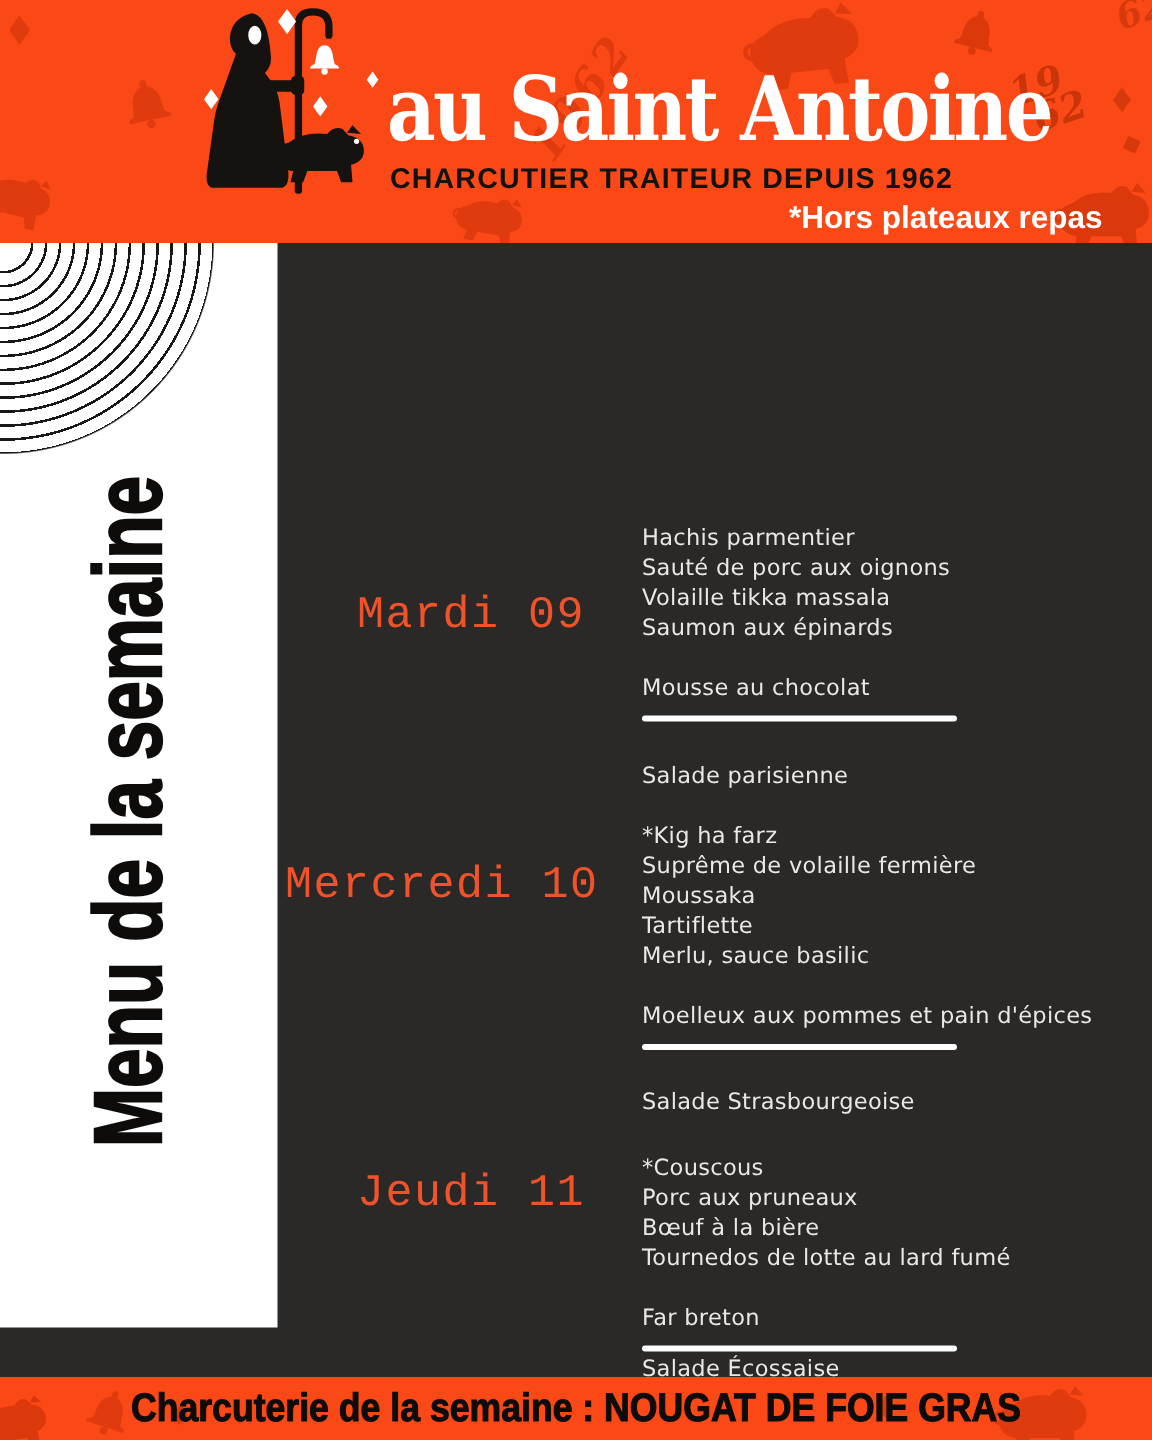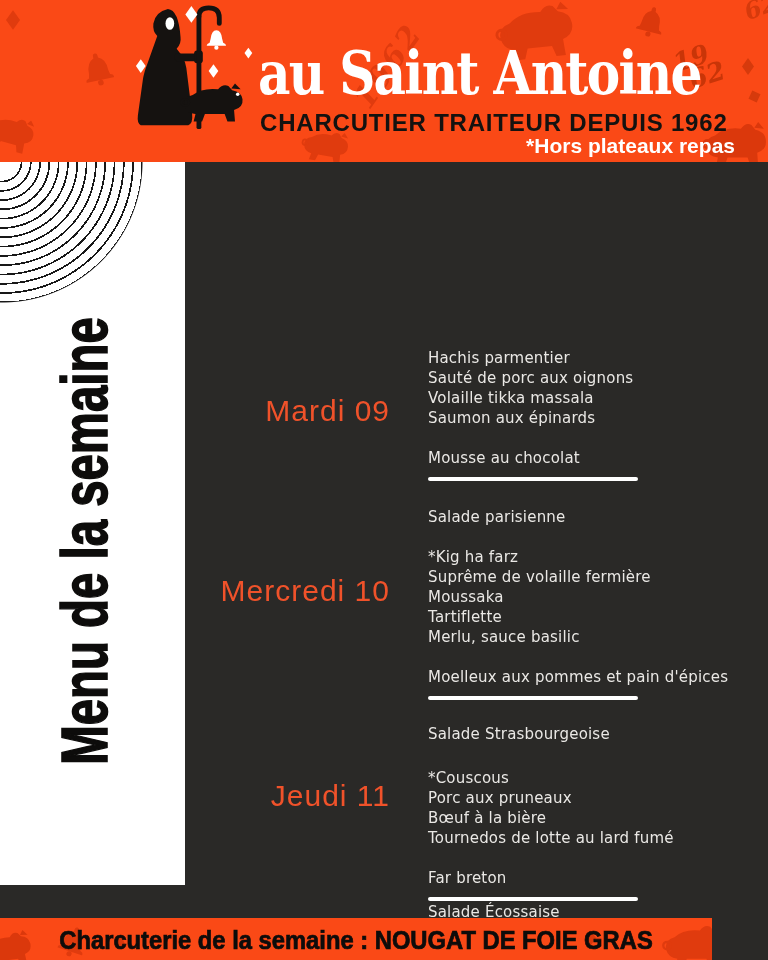--- a/index.html
+++ b/index.html
@@ -10,48 +10,48 @@
   .deco{position:absolute;z-index:1;}
   .deco-square{position:absolute;z-index:1;background:#d63a0c;}
   .deco-year{position:absolute;z-index:1;font-family:"DejaVu Serif",serif;font-style:italic;
              font-weight:700;white-space:nowrap;}
   .year-stacked span{display:block;}
   .logo{position:absolute;left:134px;top:5px;z-index:2;color:#151210;}
   .title{position:absolute;left:258px;top:38px;margin:0;color:#ffffff;z-index:3;
          font-family:"DejaVu Serif",serif;font-weight:700;font-size:57px;letter-spacing:-2px;
          white-space:nowrap;transform:scale(0.88,1.04);transform-origin:left top;}
   .subtitle{position:absolute;left:260px;top:109px;z-index:3;color:#141210;
-            font-family:"Liberation Sans",sans-serif;font-weight:700;font-size:24px;
+            font-family:"Liberation Sans",sans-serif;font-weight:700;font-size:19px;
             letter-spacing:0.8px;white-space:nowrap;}
   .note{position:absolute;right:33px;top:134px;z-index:3;color:#ffffff;
         font-family:"Liberation Sans",sans-serif;font-weight:700;font-size:21px;}
   
   .content{position:absolute;left:0;top:162px;width:768px;height:756px;background:#2a2927;}
   .day-label{position:absolute;left:190px;width:200px;text-align:right;
-             font-family:Liberation Sans, sans-serif;font-weight:400;font-size:30px;
+             font-family:Liberation Mono, monospace;font-weight:400;font-size:30px;
              letter-spacing:1px;color:#f0522a;white-space:nowrap;}
   .dishes{position:absolute;left:428px;width:335px;color:#eae8e5;font-size:15px;letter-spacing:0.2px;}
   .dish{margin:0;line-height:20px;white-space:nowrap;}
   .mains{margin-top:20px;}
   .mains.tight{margin-top:24px;}
   .dessert{margin-top:20px;}
   .divider{margin-top:9px;width:210px;height:4px;background:#ffffff;border-radius:2px;}
   
   .sidebar{position:absolute;left:0;top:162px;width:185px;height:723px;background:#ffffff;}
   .rings{position:absolute;left:0;top:0;width:150px;height:155px;
          background:repeating-radial-gradient(circle at 2px 0px,#181818 0 1.7px,#ffffff 1.7px 9.3px);
          -webkit-mask-image:radial-gradient(circle at 2px 0px,transparent 0 13px,#000 14px 140px,transparent 141px);
          mask-image:radial-gradient(circle at 2px 0px,transparent 0 13px,#000 14px 140px,transparent 141px);}
   .vtitle{position:absolute;left:-235px;top:337px;width:640px;height:84px;
           transform:rotate(-90deg) scaleX(0.74);transform-origin:center;
           text-align:center;line-height:84px;white-space:nowrap;
           font-family:"Liberation Sans",sans-serif;font-weight:700;font-size:64px;
           color:#0d0c0b;-webkit-text-stroke:1.6px #0d0c0b;}
   
-  .footer{position:absolute;left:0;top:918px;width:712px;height:42px;background:#fa4916;overflow:hidden;}
+  .footer{position:absolute;left:0;top:918px;width:768px;height:42px;background:#fa4916;overflow:hidden;}
   .footer-text{position:relative;z-index:2;text-align:center;line-height:42px;white-space:nowrap;
                font-family:"Liberation Sans",sans-serif;font-weight:700;font-size:25px;
                color:#0d0c0b;-webkit-text-stroke:0.7px #0d0c0b;
                transform:scale(0.95,1.06);transform-origin:center;}
 </style>
 </head>
 <body>
 
 <svg width="0" height="0" style="position:absolute" aria-hidden="true">
   <defs>

